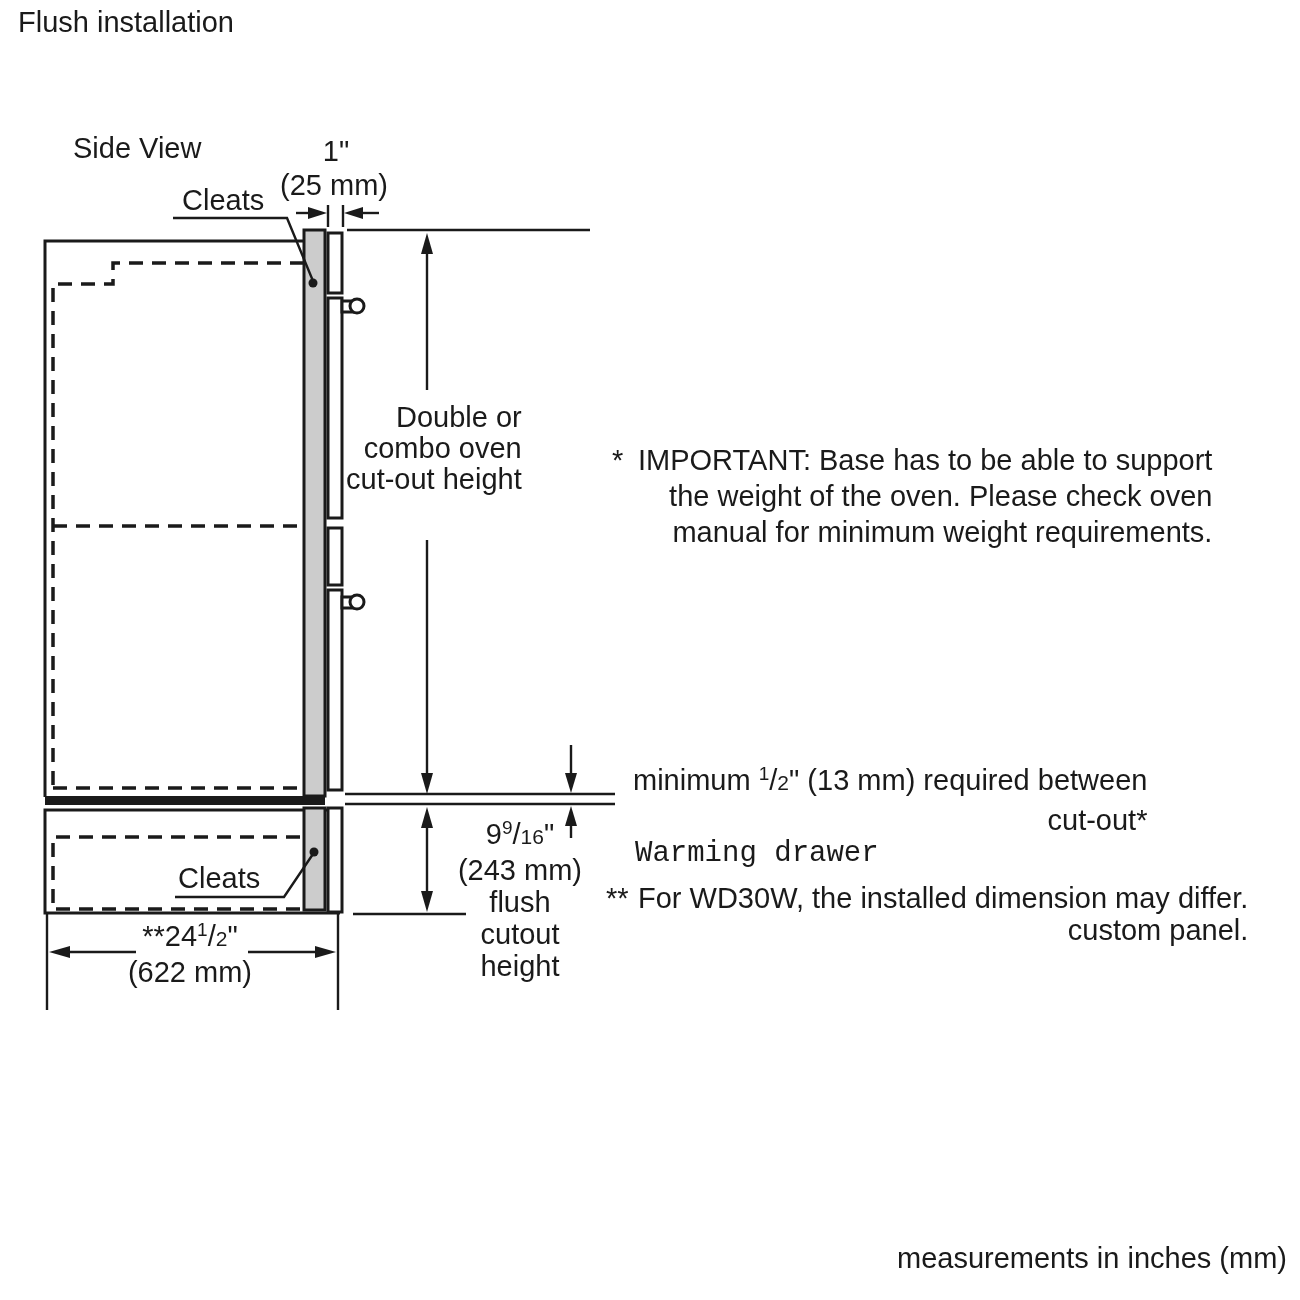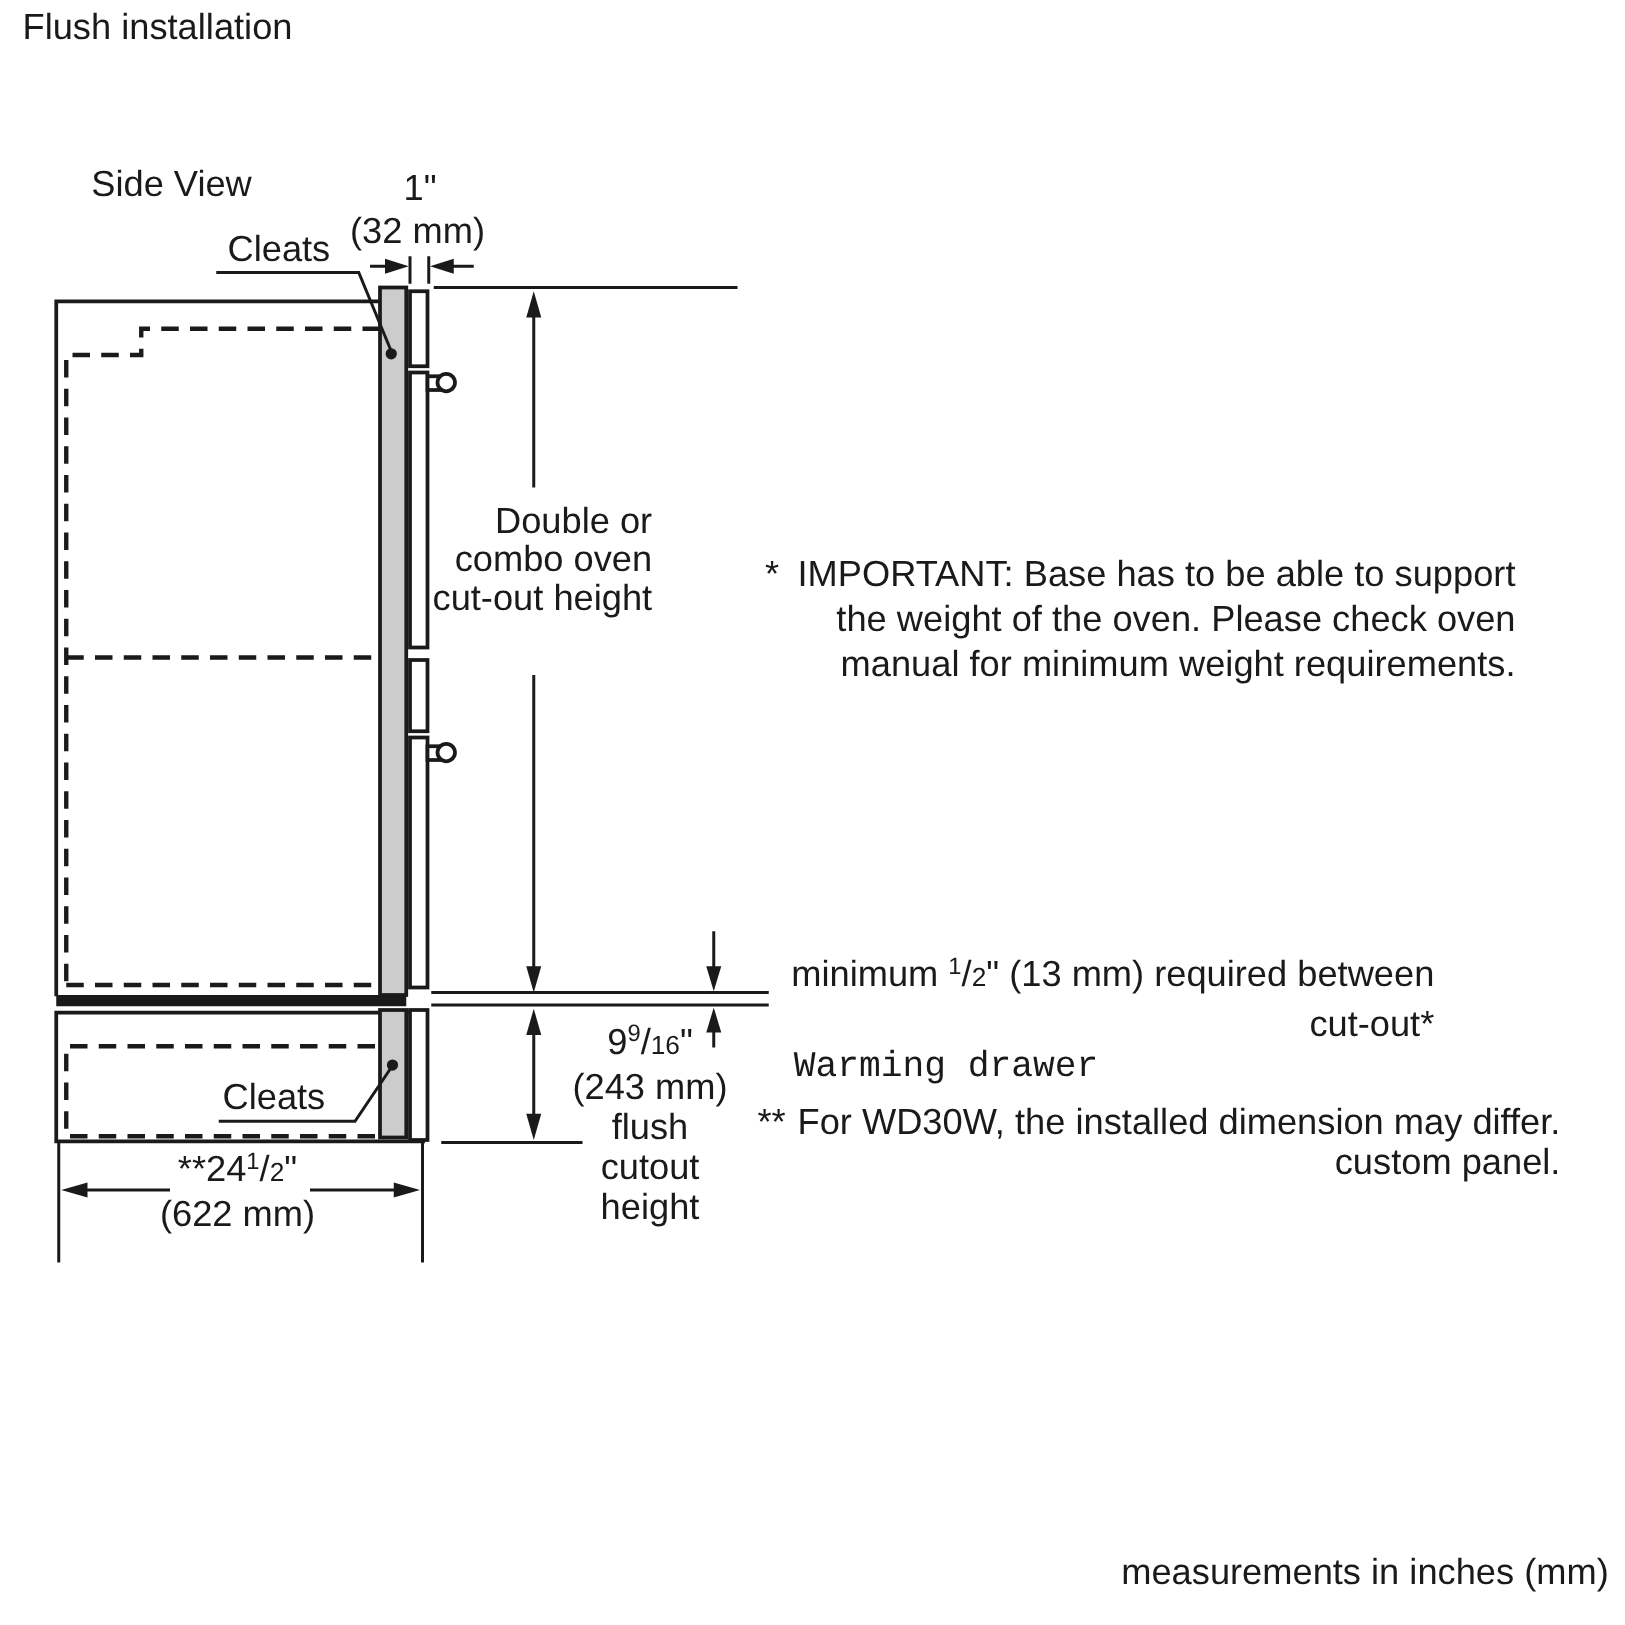--- a/index.html
+++ b/index.html
@@ -94,21 +94,21 @@
     <path class="thin" d="M67,952 H136"></path>
     <path class="thin" d="M248,952 H320"></path>
     <polygon class="fillb" points="336,952 315,946 315,958"></polygon>
   </svg>
 
   <div class="txt" style="left:18px;top:6px;">Flush installation</div>
 
   <div class="txt" style="left:47px;top:132px;margin-left:26px;">Side View</div>
 
   <div class="txt center" style="left:296px;top:135px;width:80px;">1"</div>
-  <div class="txt center" style="left:264px;top:169px;width:140px;">(32 mm)</div>
+  <div class="txt center" style="left:264px;top:169px;width:140px;">(25 mm)</div>
 
   <div class="txt" style="left:182px;top:184px;">Cleats</div>
   <div class="txt" style="left:178px;top:862px;">Cleats</div>
 
   <div class="txt" style="left:346px;top:402px;line-height:31px;">
     <div>Double or</div>
     <div>combo oven</div>
     <div>cut-out height</div>
   </div>
 

